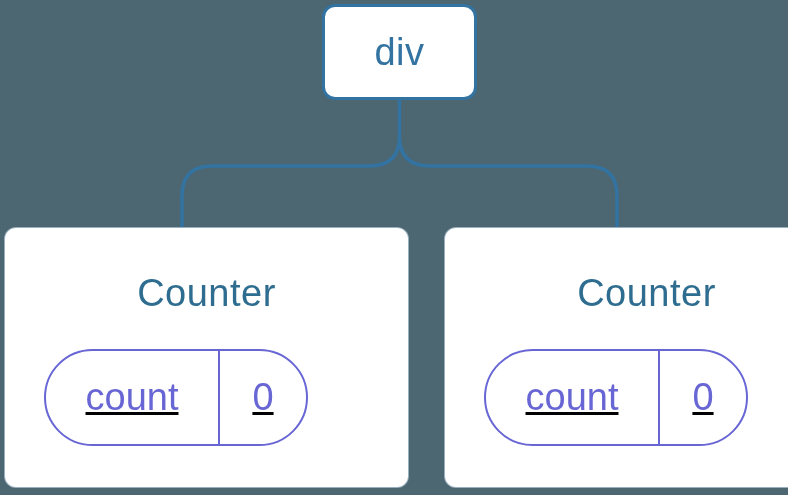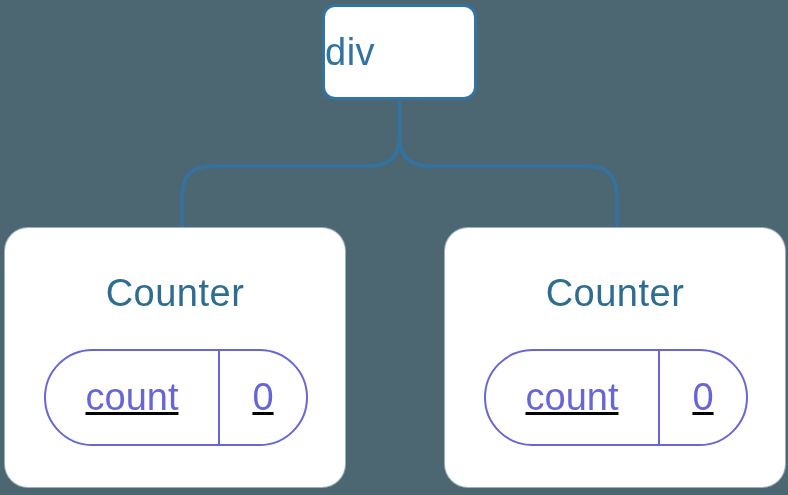--- a/index.html
+++ b/index.html
@@ -18,37 +18,37 @@
     overflow:hidden;
   }
   .root-node{
     position:absolute;
     left:322px;top:4px;
     width:155px;height:96px;
     background:var(--card-bg);
     border:3px solid var(--node-blue);
     border-radius:13px;
     box-sizing:border-box;
-    display:flex;align-items:center;justify-content:flex-start;
+    display:flex;align-items:center;justify-content:center;
   }
   .root-node .label{
     color:var(--node-blue);
     font-size:38px;
     font-weight:500;
     letter-spacing:.5px;
   }
   .connectors{
     position:absolute;left:0;top:0;
   }
   .counter-card{
     position:absolute;
     top:227px;
-    width:342px;height:261px;
+    width:405px;height:261px;
     background:var(--card-bg);
-    border-radius:24px;
+    border-radius:12px;
     box-sizing:border-box;
     border:1.5px solid rgba(30,80,115,0.45);
   }
   .counter-card.left{left:4px;}
   .counter-card.right{left:444px;}
   .counter-title{
     position:absolute;
     top:46px;left:0;right:0;
     text-align:center;
     color:var(--heading-blue);

